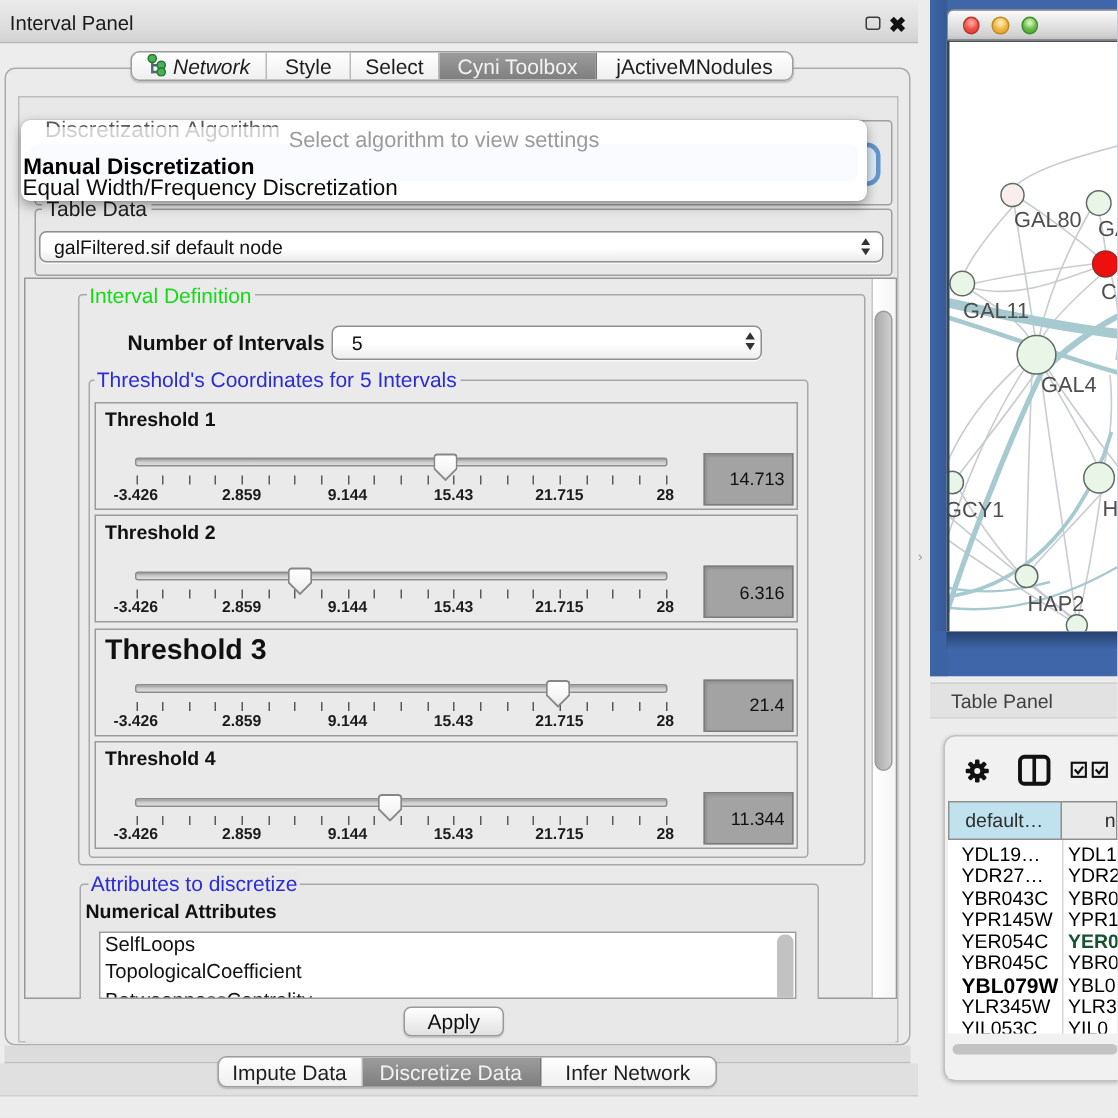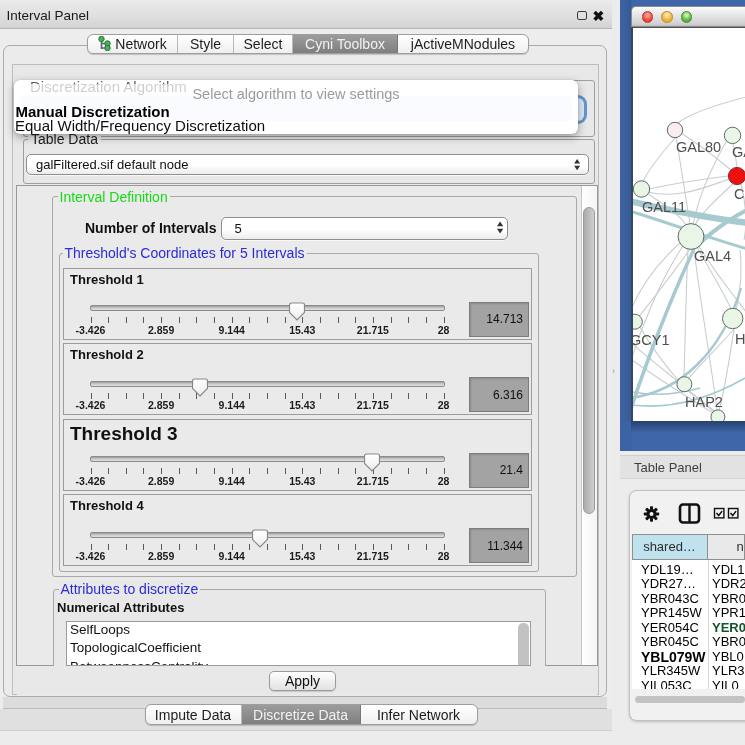--- a/index.html
+++ b/index.html
@@ -129,21 +129,21 @@
  <rect x="59.3" y="14.5" width="2.4" height="18" fill="#111"></rect>
  <g stroke="#111" stroke-width="1.4" fill="none">
    <rect x="85.5" y="18.5" width="9.4" height="9.4"></rect>
    <rect x="99.5" y="18.5" width="9.4" height="9.4"></rect>
    <path d="M87.5 23 l2.2 2.5 l3.4 -4.4" stroke-width="1.5"></path>
    <path d="M101.5 23 l2.2 2.5 l3.4 -4.4" stroke-width="1.5"></path>
  </g>
 </g>
       </svg></div>
 <div class="abs" style="left:631.5px;top:534px;width:113.5px;height:159px;background:#ffffff;"></div>
-<div class="abs" style="left:631.5px;top:534px;width:76px;height:25.5px;background:#bfe2ee;border:1px solid #8f8f8f;box-sizing:border-box;display:flex;align-items:center;justify-content:center;font-size:13px;color:#2e2e2e;">shared…</div>
+<div class="abs" style="left:631.5px;top:534px;width:76px;height:25.5px;background:#bfe2ee;border:1px solid #8f8f8f;box-sizing:border-box;display:flex;align-items:center;justify-content:center;font-size:13px;color:#2e2e2e;">default…</div>
 <div class="abs" style="left:707.5px;top:534px;width:37.5px;height:25.5px;background:#e9e9e9;border:1px solid #8f8f8f;border-left:none;box-sizing:border-box;display:flex;align-items:center;font-size:13px;color:#2e2e2e;padding-left:29px;">n</div>
 <div class="abs" style="left:641px;top:561.5px;font-size:13px;color:#000;">YDL19…</div>
 <div class="abs" style="left:712px;top:561.5px;font-size:13px;color:#000;">YDL1</div>
 <div class="abs" style="left:641px;top:576.0px;font-size:13px;color:#000;">YDR27…</div>
 <div class="abs" style="left:712px;top:576.0px;font-size:13px;color:#000;">YDR2</div>
 <div class="abs" style="left:641px;top:590.6px;font-size:13px;color:#000;">YBR043C</div>
 <div class="abs" style="left:712px;top:590.6px;font-size:13px;color:#000;">YBR0</div>
 <div class="abs" style="left:641px;top:605.1px;font-size:13px;color:#000;">YPR145W</div>
 <div class="abs" style="left:712px;top:605.1px;font-size:13px;color:#000;">YPR1</div>
 <div class="abs" style="left:641px;top:619.7px;font-size:13px;color:#000;">YER054C</div>
@@ -159,21 +159,21 @@
 <div class="abs" style="left:707.5px;top:559.5px;width:1px;height:130px;background:#d8d8d8;"></div>
 <div class="abs" style="left:631.5px;top:689px;width:113.5px;height:30px;background:#f1f1f1;"></div>
 <div class="abs" style="left:635px;top:695.5px;width:110px;height:7px;border-radius:4px;background:#c3c3c3;"></div>
 <div class="abs" style="left:0;top:0;width:612px;height:28.5px;background:linear-gradient(#ebebeb,#dcdcdc 70%,#d2d2d2);border-bottom:1px solid #b5b5b5;box-sizing:border-box;"></div>
 <div class="abs" style="left:6.5px;top:8px;font-size:13.5px;color:#1a1a1a;">Interval Panel</div>
 <div class="abs" style="left:577px;top:10.5px;width:9.5px;height:9.5px;border:1.6px solid #3c3c3c;border-radius:2px;box-sizing:border-box;"></div>
 <div class="abs" style="left:592.5px;top:7.5px;font-size:14px;font-weight:bold;color:#111;">✖</div>
 <div class="abs" style="left:0;top:28.5px;width:612px;height:701px;background:#ededed;"></div>
 <div class="abs" style="left:3px;top:44.5px;width:604px;height:652px;background:#ebebeb;border:1px solid #ababab;border-radius:7px;box-sizing:border-box;"></div>
 <div class="seg" style="left:87px;top:33.5px;height:18px;font-size:14px;">
-<div class="it" style="width:89px;"><svg width="13" height="15" viewBox="0 0 13 15" style="margin-right:4px;">
+<div class="it" style="width:89px;font-style:italic;"><svg width="13" height="15" viewBox="0 0 13 15" style="margin-right:4px;">
 <g stroke="#5a6274" stroke-width="1.6" fill="none">
             <path d="M3.5 4 V13 M3.5 7.5 H9 M3.5 12 H9"></path>
           </g>
 <circle cx="3.5" cy="3" r="2.7" fill="#4caf50" stroke="#1e7a38" stroke-width="1"></circle>
 <circle cx="9.5" cy="7.5" r="2.7" fill="#4caf50" stroke="#1e7a38" stroke-width="1"></circle>
 <circle cx="9.5" cy="12" r="2.7" fill="#4caf50" stroke="#1e7a38" stroke-width="1"></circle>
 </svg>Network</div>
 <div class="it" style="width:55px;">Style</div>
 <div class="it" style="width:58px;">Select</div>
 <div class="it sel" style="width:104px;">Cyni Toolbox</div>

